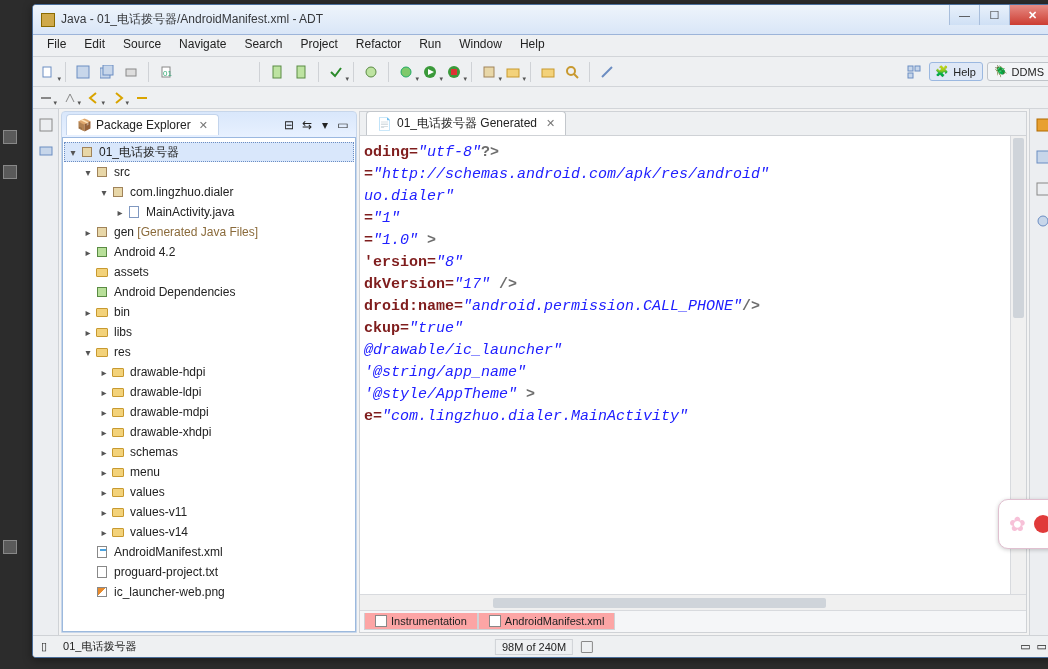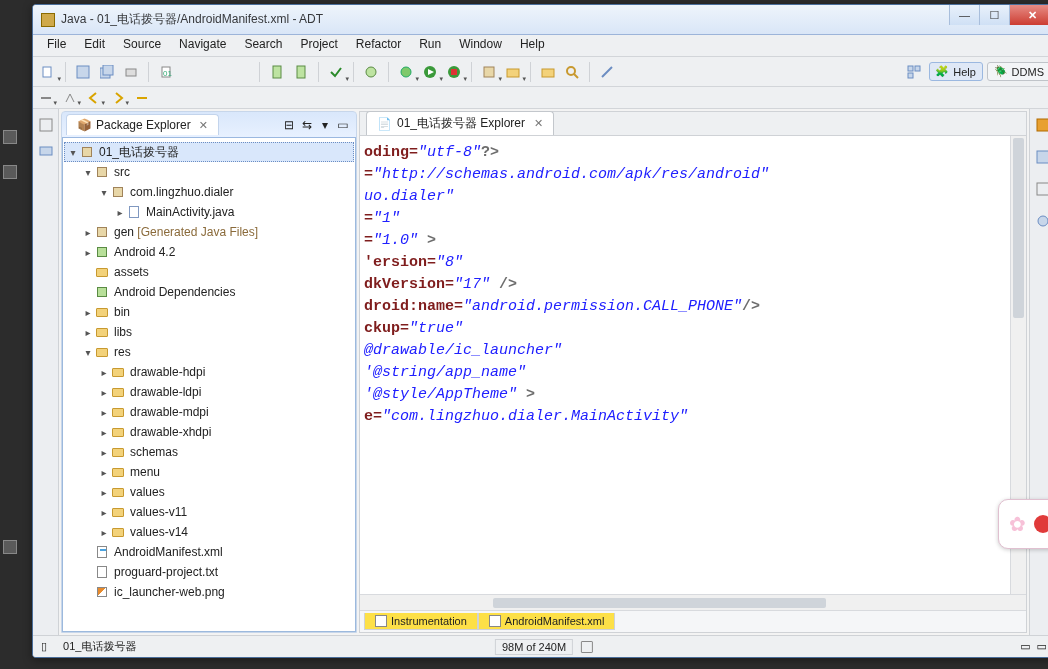--- a/index.html
+++ b/index.html
@@ -84,21 +84,21 @@
   .ed-content .line { white-space: pre; }
   .op  { color:#6d6d6d; font-weight:bold; font-style: normal; }   
   .str { color:#2020ff; font-style: italic; }  
   .attr{ color:#7f1d1d; font-style: normal; font-weight: bold; }  
   .v-scroll { width:16px; background:#f0f0f0; border-left:1px solid #d8dade; position:relative; }
   .v-scroll .vthumb { position:absolute; left:2px; right:2px; top:2px; height:180px; background:#cfd4da; border-radius:2px; }
   .v-scroll .arr { height:14px; display:flex; align-items:center; justify-content:center; color:#666; }
   .h-scroll { height:16px; background:#f0f0f0; border-top:1px solid #d8dade; display:flex; align-items:center; }
   .h-scroll .hthumb { margin-left:20%; width:50%; height:10px; background:#cfd4da; border-radius:2px; }
   .ed-bottom-tabs { height:22px; background:#f5f6f8; border-top:1px solid #d8dade; display:flex; align-items:center; padding-left:4px; gap:0; }
-  .btab { border:1px solid #cfd2d6; border-top:none; padding:2px 10px; background:#fde047; font-size:11px; display:flex; align-items:center; gap:4px; }
+  .btab { border:1px solid #cfd2d6; border-top:none; padding:2px 10px; background:#fca5a5; font-size:11px; display:flex; align-items:center; gap:4px; }
   .btab .ico { width:12px; height:12px; border:1px solid #888; background:#fff; }
 
   
   .statusbar { position:absolute; left:0; right:0; bottom:0; height:22px; background:#eef0f2; border-top:1px solid #cfd2d6; display:flex; align-items:center; padding:0 8px; gap:16px; font-size:11px; }
   .statusbar .mid { position:absolute; left:50%; transform:translateX(-50%); display:flex; align-items:center; gap:8px; }
   .statusbar .right { margin-left:auto; display:flex; gap:6px; }
   .heap { border:1px solid #cfd2d6; padding:1px 6px; }
   .trash { width:12px; height:12px; border:1px solid #888; border-radius:1px; }
 
   
@@ -489,21 +489,21 @@
             </span>
             <span class="label">ic_launcher-web.png</span>
           </div>
       </div>
     </div>
 
     <div class="editor-area">
       <div class="ed-tabbar">
         <div class="ed-tab">
           <span>📄</span>
-          <span>01_电话拨号器 Explorer</span>
+          <span>01_电话拨号器 Generated</span>
           <span class="x">✕</span>
         </div>
       </div>
 
       <div class="ed-body">
         <div class="ed-content">
 <div class="line"><span class="attr">oding=</span><span class="str">"utf-8"</span><span class="op">?&gt;</span></div>
 <div class="line"><span class="attr">=</span><span class="str">"http://schemas.android.com/apk/res/android"</span></div>
 <div class="line"><span class="str">uo.dialer"</span></div>
 <div class="line"><span class="attr">=</span><span class="str">"1"</span></div>

